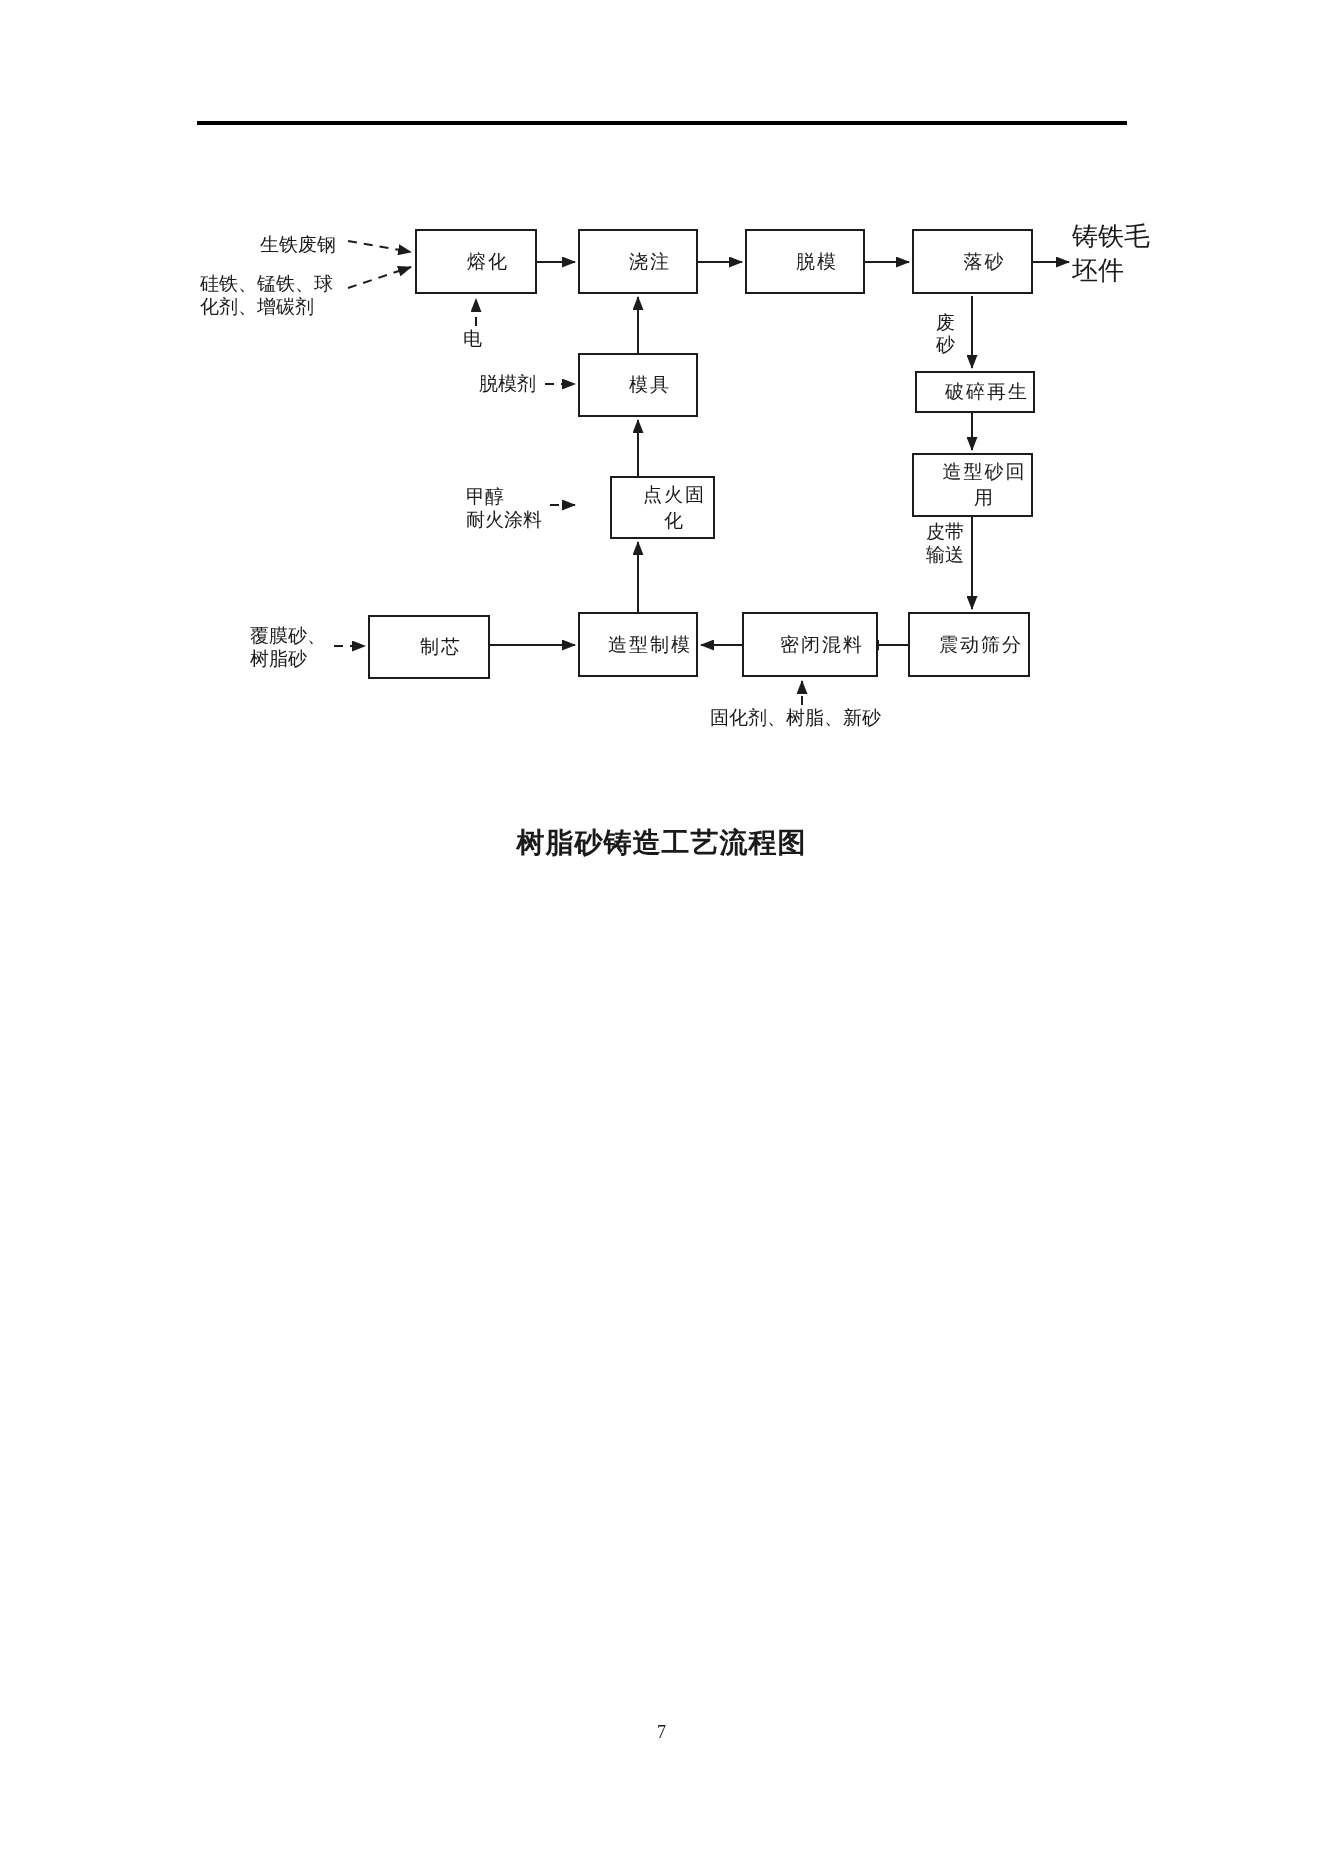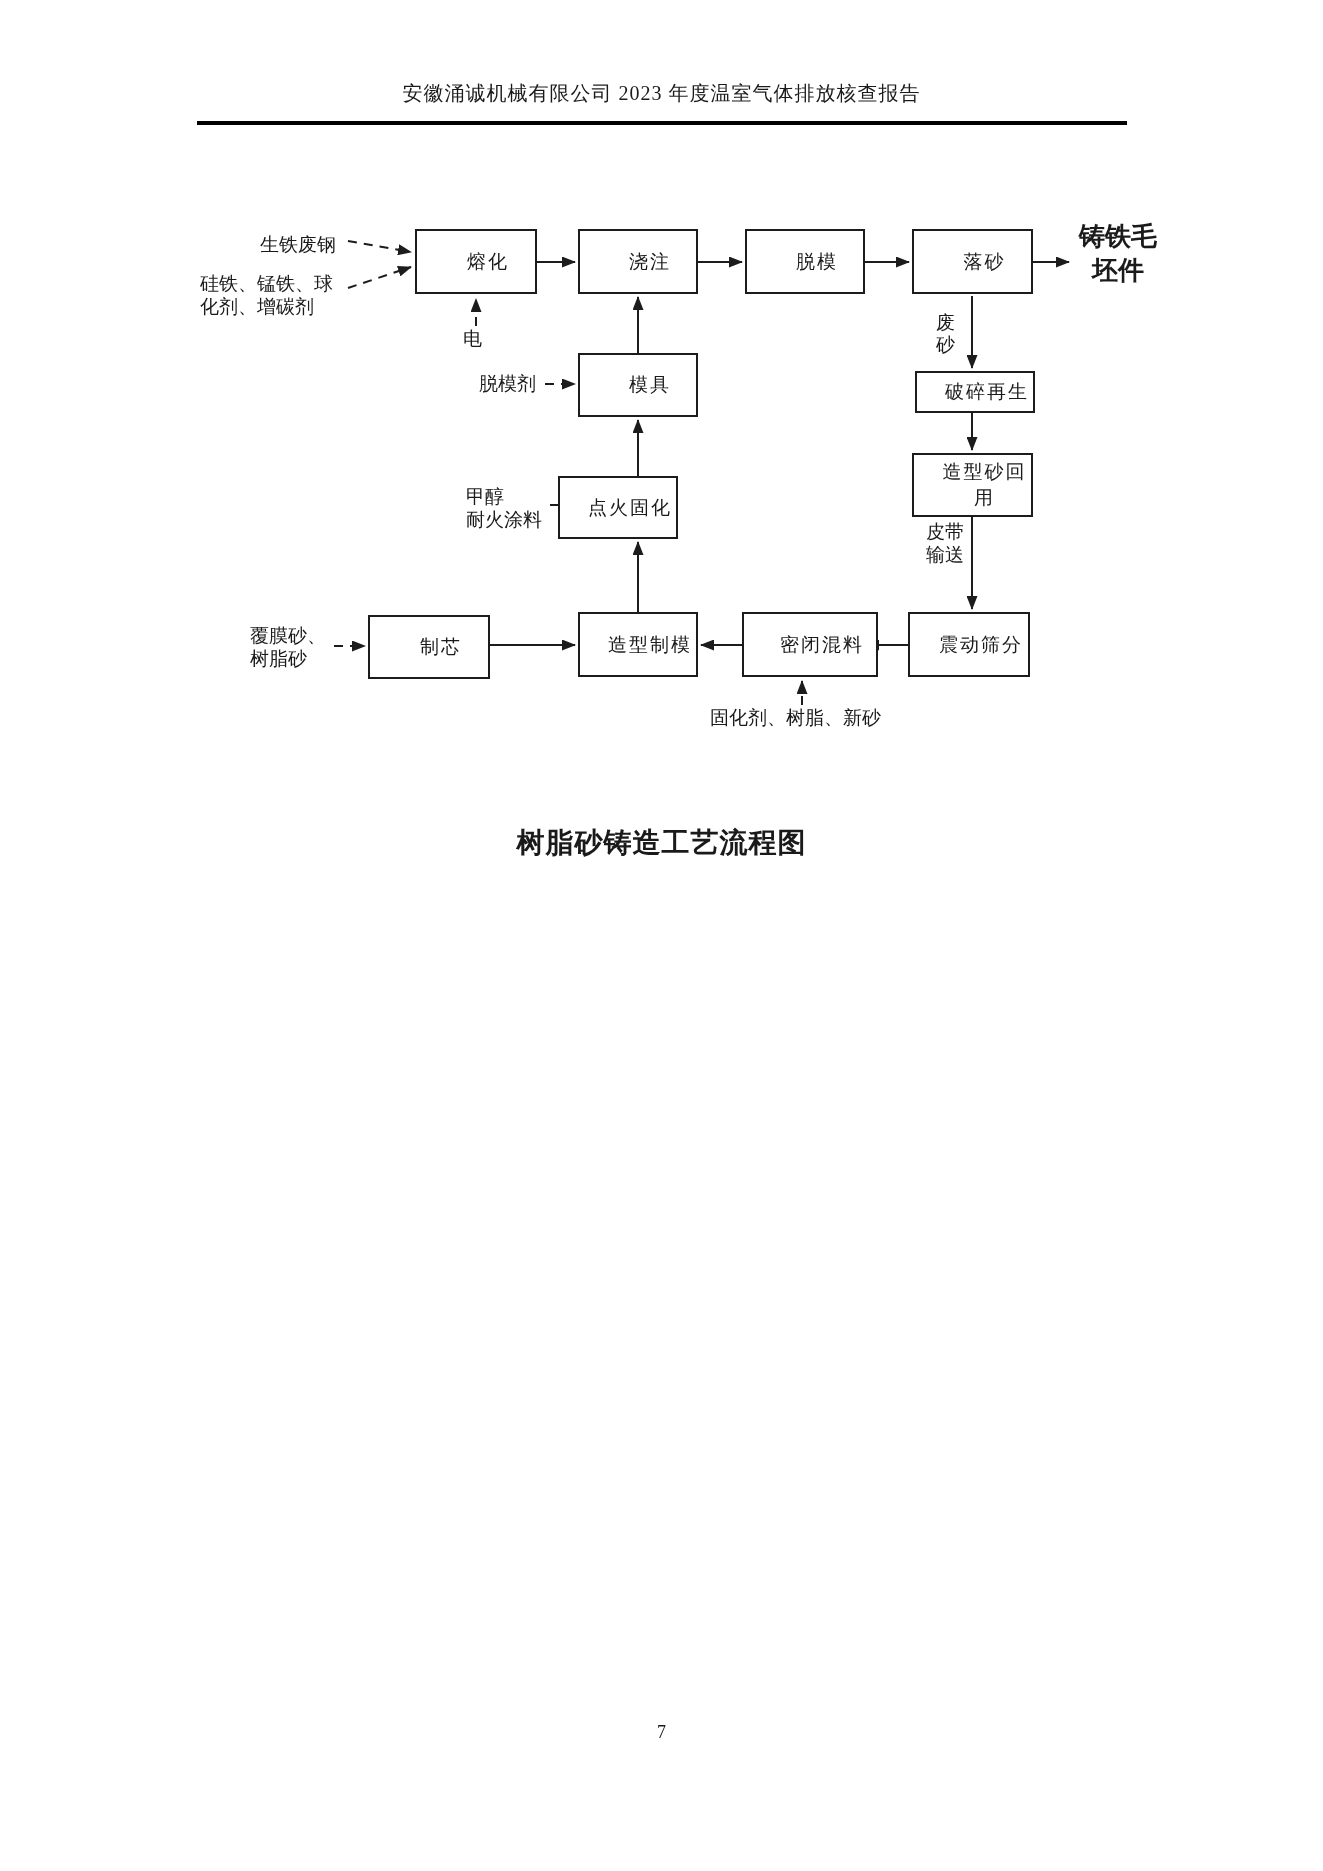--- a/index.html
+++ b/index.html
@@ -18,37 +18,36 @@
   .flow-svg line{stroke:#1c1c1c;stroke-width:2;}
   .flow-svg .dashed line{stroke-dasharray:9 7;}
   .box{
     position:absolute;box-sizing:border-box;border:2px solid #1c1c1c;background:#fff;
     display:flex;align-items:center;justify-content:center;
     font-size:19px;letter-spacing:2px;text-align:center;padding-left:24px;
   }
   .lbl{position:absolute;font-size:19px;line-height:23px;white-space:nowrap;}
   .lbl.center{text-align:left;}
   .output-text{
-    position:absolute;left:1072px;top:220px;width:92px;text-align:center;
-    font-size:26px;line-height:34px;font-weight:700;
+    position:absolute;left:1072px;top:220px;width:92px;
+    font-size:26px;line-height:34px;font-weight:400;
   }
   .caption{
     position:absolute;left:0;top:824px;width:100%;text-align:center;
     font-size:28px;font-weight:bold;letter-spacing:1px;
   }
   .page-number{
     position:absolute;left:0;top:1722px;width:100%;text-align:center;font-size:18px;
   }
 </style>
 </head>
 <body>
 
 <div class="page">
 
-  <div class="header-text">安徽涌诚机械有限公司 2023 年度温室气体排放核查报告</div>
   <div class="header-rule"></div>
 
   <svg class="flow-svg" width="1323" height="790" viewBox="0 0 1323 790">
     <defs>
       <marker id="arrow" markerUnits="userSpaceOnUse" markerWidth="14" markerHeight="11" refX="13" refY="5.5" orient="auto">
         <path d="M0,0 L14,5.5 L0,11 Z" fill="#1c1c1c"></path>
       </marker>
     </defs>
     <g>
       <line x1="537" y1="262" x2="575" y2="262" marker-end="url(#arrow)"></line>
@@ -84,21 +83,21 @@
   </div>
   <div class="box" style="left:745px;top:229px;width:120px;height:65px">
     <span>脱模</span>
   </div>
   <div class="box" style="left:912px;top:229px;width:121px;height:65px">
     <span>落砂</span>
   </div>
   <div class="box" style="left:578px;top:353px;width:120px;height:64px">
     <span>模具</span>
   </div>
-  <div class="box" style="left:558px;top:476px;width:120px;height:63px">
+  <div class="box" style="left:610px;top:476px;width:105px;height:63px">
     <span>点火固化</span>
   </div>
   <div class="box" style="left:368px;top:615px;width:122px;height:64px">
     <span>制芯</span>
   </div>
   <div class="box" style="left:578px;top:612px;width:120px;height:65px">
     <span>造型制模</span>
   </div>
   <div class="box" style="left:742px;top:612px;width:136px;height:65px">
     <span>密闭混料</span>

